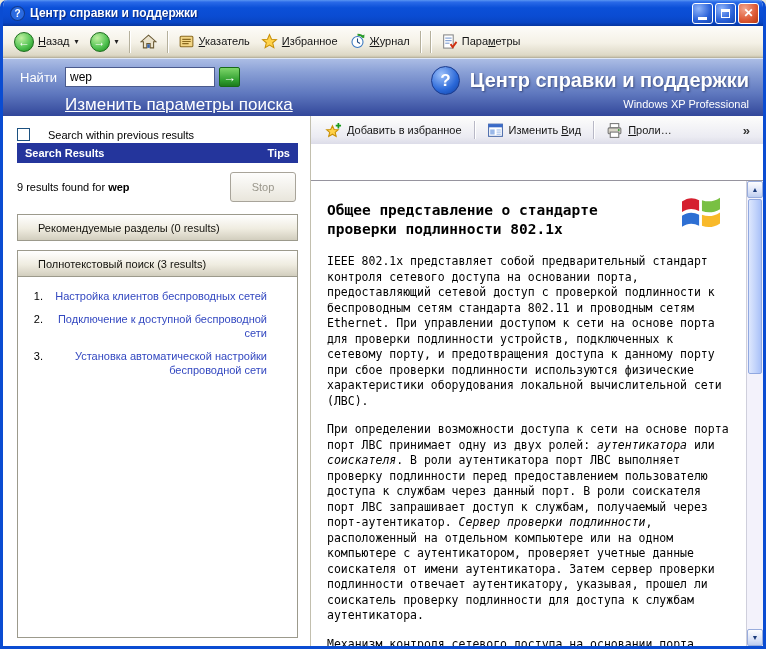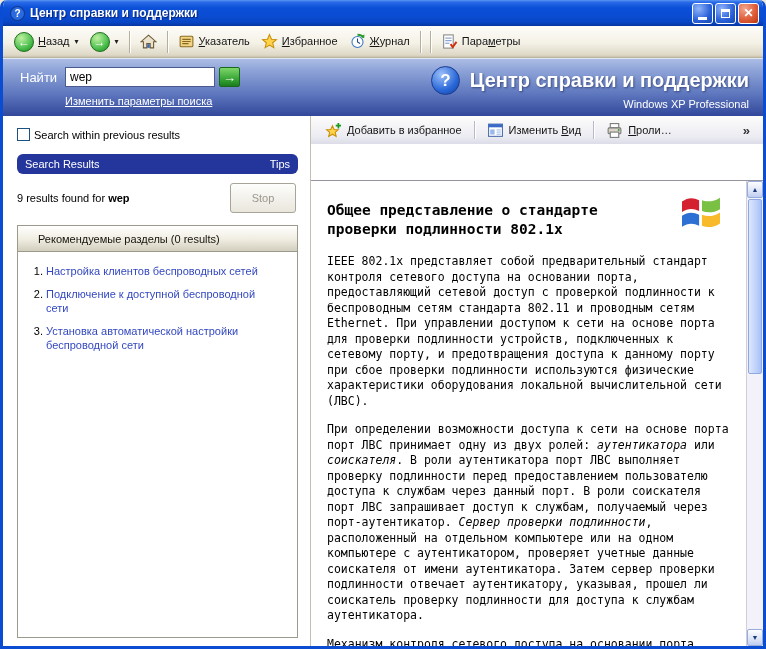--- a/index.html
+++ b/index.html
@@ -42,48 +42,48 @@
   
   .header { height:58px; flex:0 0 58px; position:relative; color:#fff;
     background:linear-gradient(180deg,var(--header-top-blue,#aebfe6) 0%,#8aa0d6 24%,#5e77be 62%,var(--header-bottom-blue,#32479a) 100%);
     box-shadow:inset 0 1px 0 #dfe7f6; }
   .search-label { position:absolute; left:17px; top:12px; font-size:13px; }
   .search-input { position:absolute; left:62px; top:9px; width:150px; height:20px; border:1px solid #4a5a8c;
     font-size:12px; font-family:"Liberation Sans",sans-serif; padding:1px 4px; background:#fff; }
   .go-btn { position:absolute; left:216px; top:9px; width:21px; height:20px; border:1px solid #176a17;
     border-radius:2px; display:flex; align-items:center; justify-content:center; color:#fff; font-weight:bold;
     font-size:13px; background:linear-gradient(180deg,#7ed66a,var(--go-green,#2f9e2f) 70%,#1d7a1d); }
-  .change-link { position:absolute; left:62px; top:37px; font-size:11px; color:#fff; text-decoration:underline; cursor:pointer; }
+  .change-link { position:absolute; left:62px; top:37px; font-size:17px; color:#fff; text-decoration:underline; cursor:pointer; }
   .header-title-row { position:absolute; right:14px; top:8px; display:flex; align-items:center; gap:10px; }
   .q-icon { width:29px; height:29px; border-radius:50%; display:flex; align-items:center; justify-content:center;
     color:#fff; font-weight:bold; font-size:17px; border:1px solid #1a3a8c;
     background:radial-gradient(circle at 35% 28%, #9cc0fa, #2a68d8 60%, #123f9e); }
   .header-title { font-size:20px; font-weight:bold; text-shadow:1px 1px 2px rgba(10,20,60,.5); }
   .edition { position:absolute; right:14px; bottom:6px; font-size:11px; }
 
   
   .main { flex:1; display:flex; min-height:0; background:#fff; }
 
   
   .left { width:307px; flex:0 0 307px; background:#fff; padding:12px 12px 8px 14px;
           display:flex; flex-direction:column; overflow:hidden; font-size:11px; }
-  .chk-row { display:flex; align-items:center; gap:4px; margin-bottom:13px; flex:0 0 auto; }
+  .chk-row { display:flex; align-items:center; gap:18px; margin-bottom:2px; flex:0 0 auto; }
   .chk { width:13px; height:13px; border:1px solid #1c5180; background:#fff; flex:0 0 auto; }
-  .sr-header { flex:0 0 auto; background:var(--results-header-blue,#24359c); color:#fff; font-weight:normal;
-    display:flex; justify-content:space-between; align-items:center; padding:4px 8px;border-radius:6px; }
+  .sr-header { flex:0 0 auto; background:var(--results-header-blue,#24359c); color:#fff; font-weight:bold;
+    display:flex; justify-content:space-between; align-items:center; padding:4px 8px; }
   .tips { cursor:pointer;margin-left:40px; }
   .sr-summary { flex:0 0 auto; display:flex; justify-content:space-between; align-items:center; padding:9px 2px 9px 0; }
   .stop-btn { width:66px; height:30px; font-size:11px; font-family:"Liberation Sans",sans-serif; color:#9a978c;
     border:1px solid #a8a49a; border-radius:3px; background:linear-gradient(180deg,#fdfdfc,#e9e6dc); }
   .section-hdr { flex:0 0 auto; height:27px; display:flex; align-items:center; padding:0 20px; color:#14130e;
     border:1px solid #9c9a8c; background:linear-gradient(180deg,#ffffff,#efece0 55%,#d2cebe 100%); cursor:pointer; }
   .section-hdr.sec1 { margin-top:3px; }
   .section-hdr.sec2 { margin-top:9px; }
   .results-list { flex:1; border:1px solid #9c9a8c; border-top:none; background:#fff;
-                  padding:12px 30px 0 10px; overflow:hidden; }
+                  padding:12px 30px 0 10px; overflow:hidden;text-align:right; }
   .results-list ol { margin-left:18px; }
   .results-list li { margin-bottom:9px; line-height:14px; color:#000; }
   .results-list a { color:var(--link-blue,#3348c0); text-decoration:none; cursor:pointer; }
 
   
   .right { flex:1; display:flex; flex-direction:column; min-width:0; border-left:1px solid #c2bfae; background:#fff; }
   .rtoolbar { height:28px; flex:0 0 28px; display:flex; align-items:center; padding:0 10px; font-size:11px;
     background:linear-gradient(180deg,#fdfdfc,#ebebf2 75%,#dcdce8 100%); position:relative; }
   .rt-btn { display:flex; align-items:center; gap:5px; padding:2px 4px; color:#151515; white-space:nowrap; }
   .rt-sep { width:1px; height:18px; background:#b8b8c6; box-shadow:1px 0 0 #fff; margin:0 8px; }
@@ -225,20 +225,21 @@
       </div>
       <div class="sr-header">
         <span>Search Results</span>
         <span class="tips">Tips</span>
       </div>
       <div class="sr-summary">
         <span><span>9 results found for</span>&nbsp;<b>wep</b></span>
         <button class="stop-btn">Stop</button>
       </div>
       <div class="section-hdr sec1">Рекомендуемые разделы (0 results)</div>
+      <div class="section-hdr sec2">Полнотекстовый поиск (3 results)</div>
       <div class="results-list">
         <ol>
           <li><a>Настройка клиентов беспроводных сетей</a></li>
           <li><a>Подключение к доступной беспроводной сети</a></li>
           <li><a>Установка автоматической настройки беспроводной сети</a></li>
         </ol>
       </div>
     </div>
 
     <div class="right">

